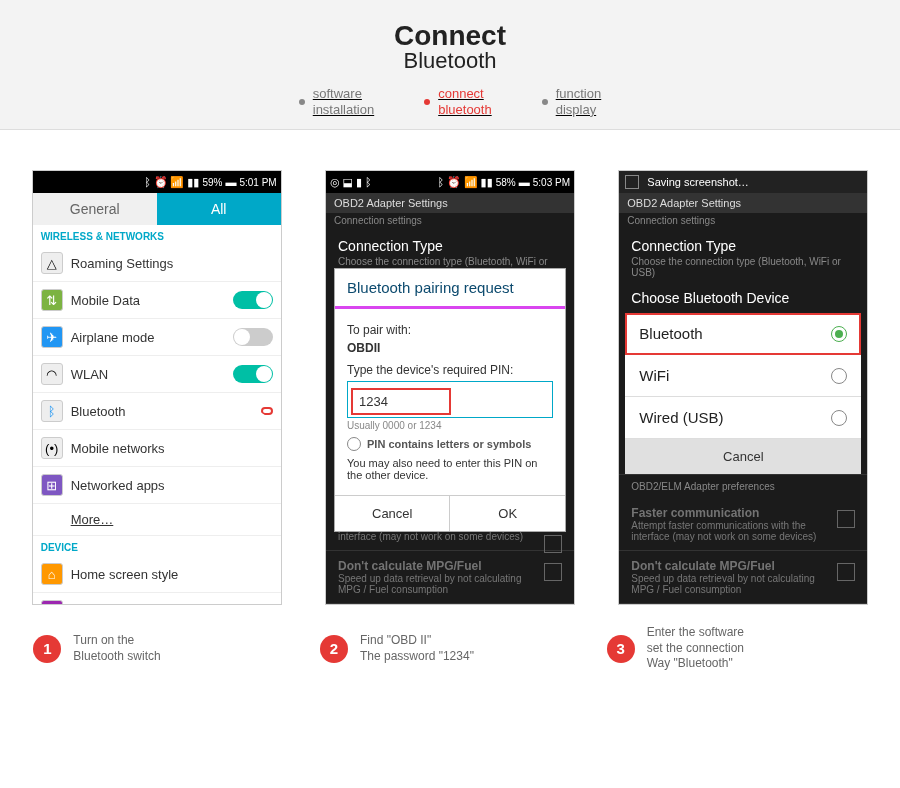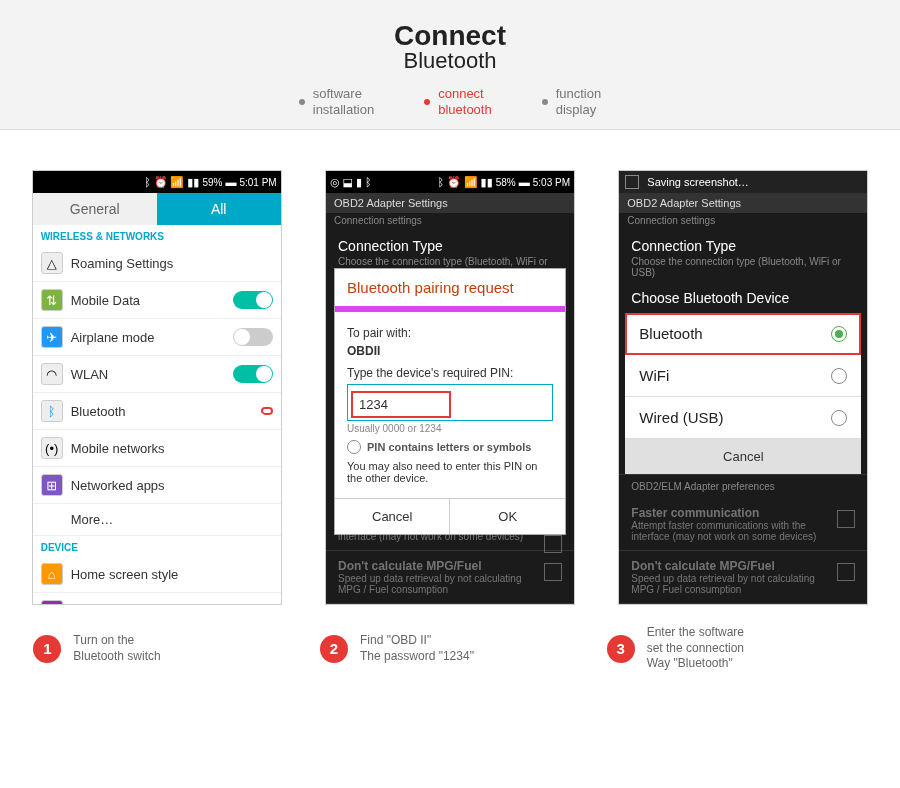--- a/index.html
+++ b/index.html
@@ -1,21 +1,21 @@
 <!DOCTYPE html>
 <html><head>
 <meta charset="utf-8">
 <style>
   * { box-sizing: border-box; margin: 0; padding: 0; }
   body { font-family: Arial, Helvetica, sans-serif; background: #fff; width: 900px; }
   .header-strip { background: #f3f3f3; padding: 20px 0 12px; border-bottom: 1px solid #ddd; }
   .page-title { text-align: center; }
   .page-title .line1 { font-size: 28px; font-weight: 700; color: #222; }
   .page-title .line2 { font-size: 22px; font-weight: 400; color: #222; margin-top: -4px; }
-  .step-nav { display: flex; justify-content: center; gap: 50px; margin-top: 12px; }
+  .step-nav { display: flex; justify-content: center; gap: 50px; margin-top: 12px; text-decoration: underline; }
   .step-nav .item { display: flex; align-items: center; gap: 8px; font-size: 13px; color: #777; line-height: 1.2; }
   .step-nav .dot { width: 6px; height: 6px; border-radius: 50%; background: #888; flex: 0 0 auto; }
   .step-nav .item.active { color: #e53935; }
   .step-nav .item.active .dot { background: #e53935; }
   .phones { display: flex; justify-content: space-around; padding: 40px 20px 10px; gap: 20px; }
   .phone { width: 250px; border: 1px solid #ccc; background: #000; overflow: hidden; display: flex; flex-direction: column; height: 435px; }
   .statusbar { height: 22px; background: #000; color: #fff; font-size: 10px; display: flex; align-items: center; justify-content: flex-end; padding: 0 4px; gap: 3px; }
   .statusbar.left-extra { justify-content: space-between; }
   .statusbar .icons-left { display: flex; gap: 3px; align-items: center; }
   .statusbar .icons-right { display: flex; gap: 3px; align-items: center; }
@@ -29,30 +29,30 @@
   .row { display: flex; align-items: center; padding: 7px 8px; border-bottom: 1px solid #eee; gap: 8px; }
   .row .icon-box { width: 22px; height: 22px; background: #eee; border: 1px solid #ccc; border-radius: 3px; display: flex; align-items: center; justify-content: center; font-size: 13px; }
   .row .label { flex: 1; color: #333; }
   .toggle { width: 40px; height: 18px; border-radius: 9px; position: relative; }
   .toggle.on { background: #00bfa5; }
   .toggle.off { background: #ccc; }
   .toggle .knob { position: absolute; top: 1px; width: 16px; height: 16px; border-radius: 50%; background: #fff; }
   .toggle.on .knob { right: 1px; }
   .toggle.off .knob { left: 1px; }
   .red-circle { border: 2px solid #e53935; border-radius: 14px; padding: 2px 4px; }
-  .more { padding: 8px 38px; color: #333; border-bottom: 1px solid #eee;}
+  .more { padding: 8px 38px; color: #333; border-bottom: 1px solid #eee; text-decoration: underline;}
   
   .dark-body { background: #1b1b1b; color: #bbb; flex: 1; position: relative; font-size: 12px; overflow: hidden; }
   .dark-header { background: #333; color: #ddd; font-size: 11px; padding: 4px 8px; }
   .dark-sub { color: #888; font-size: 10px; padding: 2px 8px; }
   .dark-section-title { color: #fff; font-size: 14px; padding: 10px 12px 0; }
   .dark-section-desc { color: #888; font-size: 10px; padding: 2px 12px 8px; }
   
   .dialog { position: absolute; left: 8px; right: 8px; top: 75px; background: #fff; border: 1px solid #aaa; color: #333; }
-  .dialog-title { color: #c2410c; font-size: 15px; padding: 10px 12px; border-bottom: 6px solid #d946ef; }
+  .dialog-title { color: #0c4a6e; font-size: 15px; padding: 10px 12px; border-bottom: 3px solid #d946ef; }
   .dialog-body { padding: 10px 12px; font-size: 12px; }
   .dialog-body p { margin: 4px 0; }
   .dialog-body .bold { font-weight: 700; }
   .pin-input { width: 100%; border: 1px solid #00a8c8; padding: 4px 6px; font-size: 13px; margin-top: 4px; position: relative; }
   .pin-input.red-ring { outline: 2px solid #e53935; outline-offset: -1px; width: 50%; display: inline-block; }
   .hint { font-size: 10px; color: #888; margin-top: 2px; }
   .checkbox-row { display: flex; align-items: center; gap: 6px; margin: 6px 0; font-size: 11px; color: #555; font-weight: bold; }
   .radio-sty { width: 14px; height: 14px; border: 1px solid #888; border-radius: 50%; display: inline-block; }
   .dialog-buttons { display: flex; border-top: 1px solid #ccc; }
   .dialog-buttons .btn { flex: 1; text-align: center; padding: 10px 0; font-size: 13px; color: #333; }

